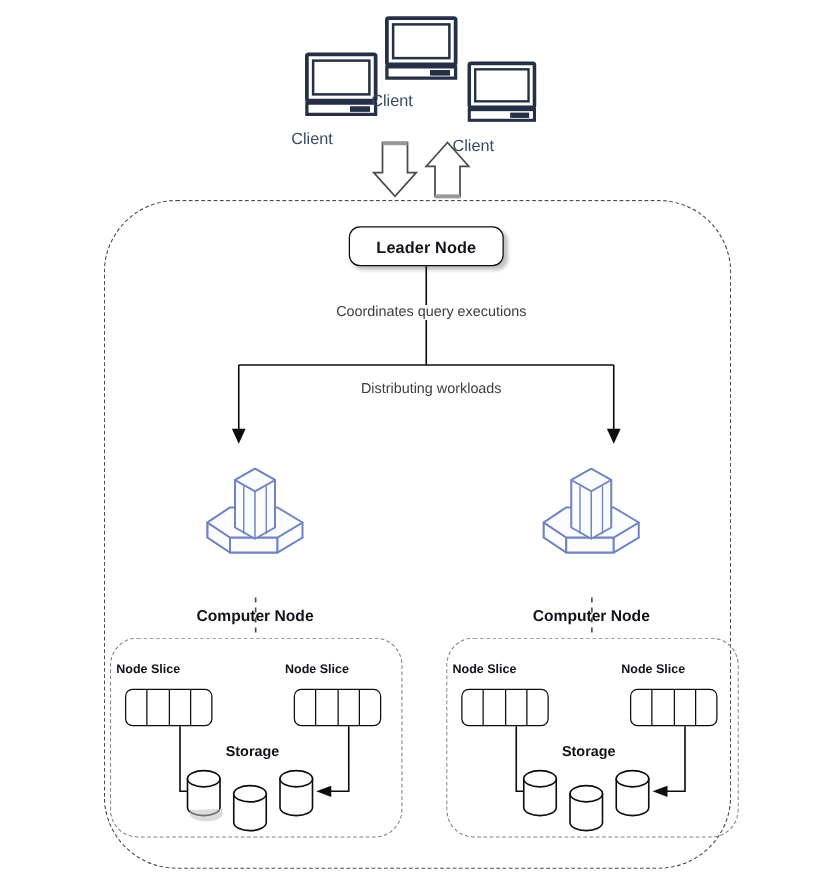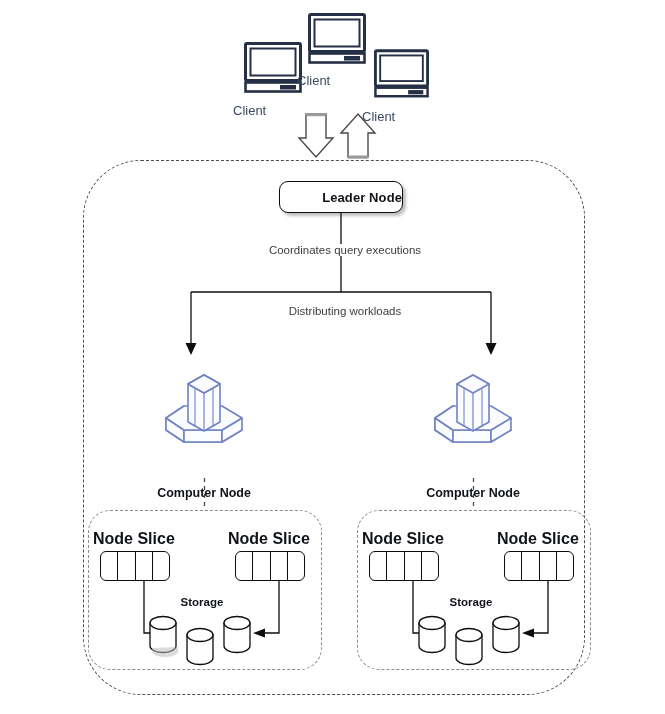--- a/index.html
+++ b/index.html
@@ -39,21 +39,21 @@
   }
   .node-title {
     font-size: 12.5px;
     font-weight: bold;
     color: #10131a;
     text-align: center;
     white-space: nowrap;
     margin-top: 27px;
   }
   .slice-label {
-    font-size: 16px;
+    font-size: 10px;
     font-weight: bold;
     color: #10131a;
     text-align: left;
     white-space: nowrap;
   }
   .storage-label {
     font-size: 11.5px;
     font-weight: bold;
     color: #10131a;
     text-align: center;
@@ -62,21 +62,21 @@
 
   
   .leader-box {
     box-sizing: border-box;
     background: #ffffff;
     border: 1.4px solid #0d0d0d;
     border-radius: 9px;
     box-shadow: 3px 3px 3px rgba(120,120,120,0.45);
     display: flex;
     align-items: center;
-    justify-content: flex-end;
+    justify-content: center;
   }
   .leader-box span {
     font-size: 13px;
     font-weight: bold;
     color: #10131a;
     letter-spacing: .1px;
   }
 
   
   .outer-dashed {

